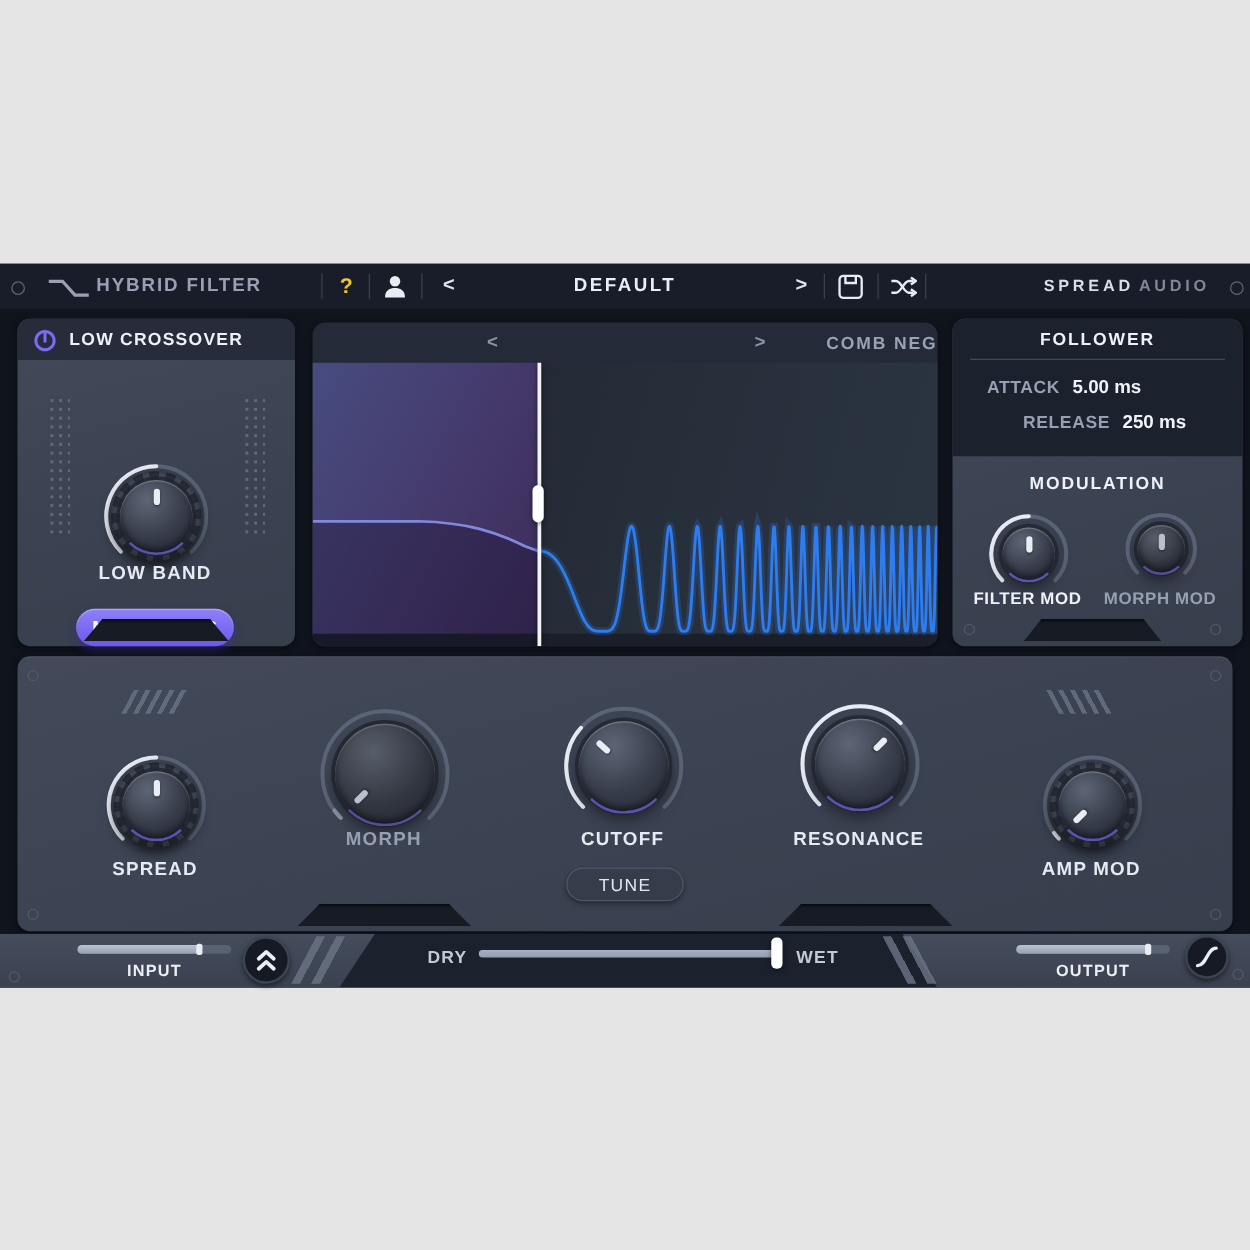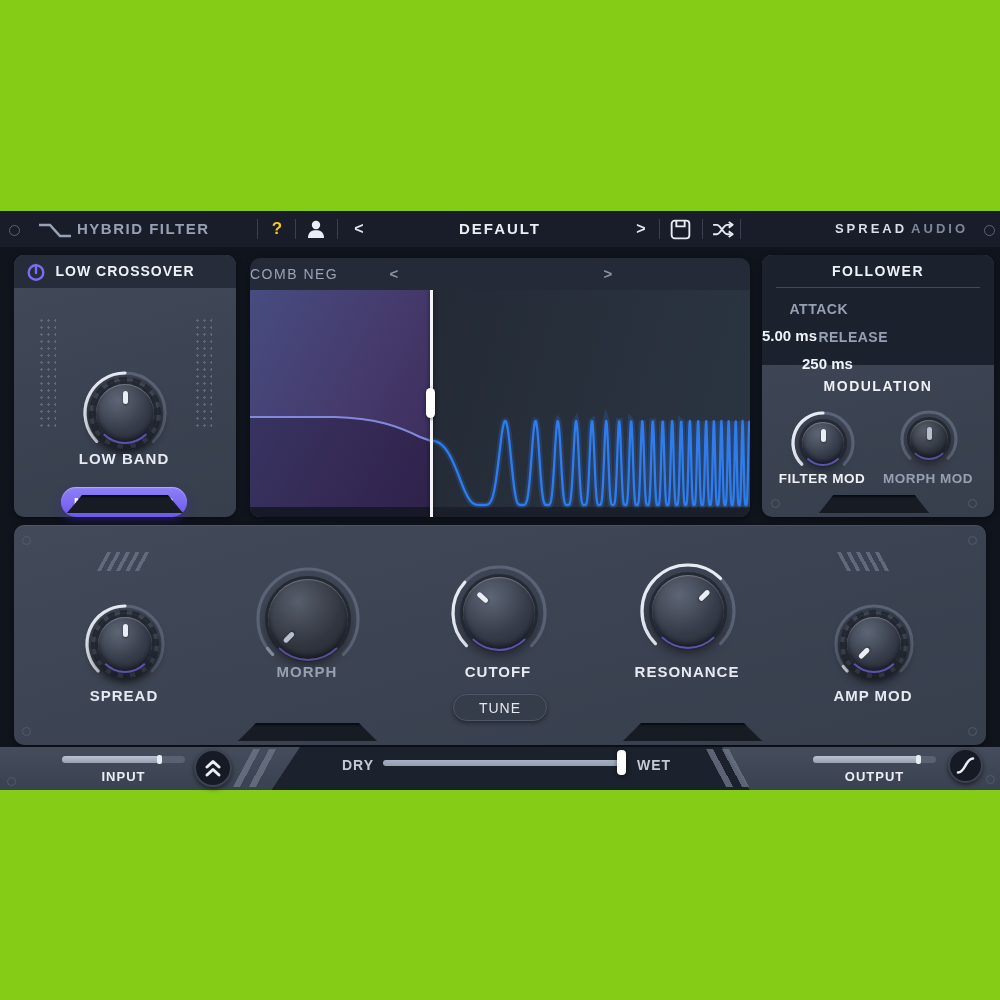--- a/index.html
+++ b/index.html
@@ -1,17 +1,17 @@
 <!DOCTYPE html>
 <html><head>
 <meta charset="utf-8">
 <style>
   html,body{margin:0;padding:0;}
   body{font-family:"Liberation Sans",sans-serif;background:#ffffff;}
-  .page{position:relative;width:1000px;height:1000px;background:#84cc16;overflow:hidden;}
+  .page{position:relative;width:1000px;height:1000px;background:#e5e5e5;overflow:hidden;}
   .plugin{position:absolute;left:0;top:211px;width:1000px;height:579px;background:#10141d;}
 
   
   .topbar{position:absolute;left:0;top:0;width:1000px;height:36px;background:#181d29;}
   .topbar .win-dot{position:absolute;top:14px;width:9px;height:9px;border:1.5px solid #5c6576;border-radius:50%;}
   .tb-title{position:absolute;left:77px;top:0;height:36px;line-height:36px;font-size:15px;font-weight:bold;letter-spacing:1.5px;color:#98a1b3;}
   .vsep{position:absolute;top:8px;width:1px;height:20px;background:#39414f;}
   .tb-help{position:absolute;left:266px;top:0;width:22px;height:36px;line-height:36px;text-align:center;font-size:17px;font-weight:bold;color:#f3c52f;cursor:pointer;}
   .tb-nav{position:absolute;top:0;height:36px;line-height:35px;font-size:16px;font-weight:bold;color:#dfe4ee;text-align:center;width:18px;cursor:pointer;}
   .tb-preset{position:absolute;left:400px;top:0;width:200px;height:36px;line-height:36px;text-align:center;font-size:15px;font-weight:bold;letter-spacing:2px;color:#e9edf4;cursor:pointer;}
@@ -40,34 +40,34 @@
   .knob .body{position:absolute;left:50%;top:50%;width:calc(var(--rb)*2px);height:calc(var(--rb)*2px);transform:translate(-50%,-50%);border-radius:50%;background:radial-gradient(circle at 38% 28%,#5e6676,#363c49 55%,#232832 100%);box-shadow:0 0 0 3px rgba(32,37,48,.8),0 6px 12px rgba(0,0,0,.5),inset 0 1px 1px rgba(255,255,255,.28),inset 0 -3px 5px rgba(10,10,22,.6);}
   .knob .body::after{content:"";position:absolute;inset:-2px;border-radius:50%;border:2px solid transparent;border-bottom-color:rgba(124,108,242,.65);}
   .knob .ptr{position:absolute;inset:0;}
   .knob .ptr i{position:absolute;left:calc(50% - 2.5px);top:calc(50% - var(--rb)*1px + 7px);width:5px;height:13px;border-radius:3px;background:#e9edf4;box-shadow:0 1px 2px rgba(0,0,0,.45);}
   .knob.dim .body{filter:brightness(.92) saturate(.85);}
   .knob.dim .ptr i{background:#b9c0cd;}
   .knob.dim .arc-bright{stroke:#8a93a5;}
 
   
   .display{position:absolute;left:250px;top:47px;width:500px;height:259px;border-radius:10px;background:#242a37;box-shadow:0 2px 6px rgba(0,0,0,.45);}
-  .disp-header{position:absolute;left:0;top:0;width:100%;height:32px;line-height:32px;text-align:left;font-size:14px;font-weight:normal;letter-spacing:1.5px;color:#9aa3b6;}
+  .disp-header{position:absolute;left:0;top:0;width:100%;height:32px;line-height:32px;text-align:right;font-size:14px;font-weight:bold;letter-spacing:1.5px;color:#9aa3b6;}
   .disp-nav{position:absolute;top:0;width:20px;height:32px;line-height:31px;text-align:center;font-size:15px;font-weight:bold;color:#8b94a6;cursor:pointer;}
   .screen{position:absolute;left:0;top:32px;width:500px;height:227px;border-radius:0 0 10px 10px;overflow:hidden;background:linear-gradient(105deg,#1f252e,#272f3b 60%,#2b3542);}
   .zone-left{position:absolute;left:0;top:0;height:227px;background:linear-gradient(118deg,#474c80 0%,#45396b 55%,#3a2b58 100%);}
   .screen svg{position:absolute;left:0;top:0;}
   .scr-bottom{position:absolute;left:0;bottom:0;width:100%;height:10px;background:#1a1f2a;}
   .divider{position:absolute;top:0;width:2.5px;height:227px;background:#f2f4f8;box-shadow:0 0 4px rgba(0,0,0,.5);}
   .div-handle{position:absolute;width:9px;height:30px;border-radius:5px;background:#ffffff;box-shadow:0 1px 4px rgba(0,0,0,.5);cursor:ew-resize;}
 
   
   .fol-box{position:absolute;left:0;top:0;width:100%;height:110px;background:#1b212d;border-radius:10px 10px 0 0;}
   .fol-title{position:absolute;top:8px;width:100%;text-align:center;font-size:14px;font-weight:bold;letter-spacing:1.5px;color:#eef1f6;}
   .fol-line{position:absolute;left:14px;right:14px;top:32px;height:1px;background:#424a5a;}
-  .fol-row{position:absolute;left:0;width:100%;display:flex;justify-content:flex-start;gap:10px;font-weight:bold;flex-direction:column;}
+  .fol-row{position:absolute;left:0;width:100%;display:flex;justify-content:flex-start;gap:10px;font-weight:bold;}
   .fol-row .lab{width:86px;text-align:right;font-size:14px;color:#97a0b2;letter-spacing:.5px;}
   .fol-row .val{width:86px;text-align:left;font-size:15px;color:#f0f3f8;}
   .mod-title{position:absolute;top:123px;width:100%;text-align:center;font-size:14px;font-weight:bold;letter-spacing:1.5px;color:#eef1f6;}
   .mod-label{position:absolute;width:130px;text-align:center;font-size:13.5px;font-weight:bold;letter-spacing:.5px;}
 
   
   .pill-mono{position:absolute;left:47px;top:232px;width:126px;height:30px;border-radius:15px;border:none;background:linear-gradient(180deg,#8e80f8,#6c58ee);color:#ffffff;font-family:"Liberation Sans",sans-serif;font-size:15px;font-weight:bold;letter-spacing:.5px;box-shadow:0 3px 8px rgba(60,40,180,.45),inset 0 1px 1px rgba(255,255,255,.35);cursor:pointer;}
   .pill-tune{position:absolute;left:439px;top:169px;width:94px;height:27px;border-radius:14px;background:#353c4a;border:1.5px solid #4f5869;color:#e3e7ef;font-family:"Liberation Sans",sans-serif;font-size:14px;font-weight:normal;letter-spacing:1px;box-shadow:0 2px 4px rgba(0,0,0,.4);cursor:pointer;}
 
   

